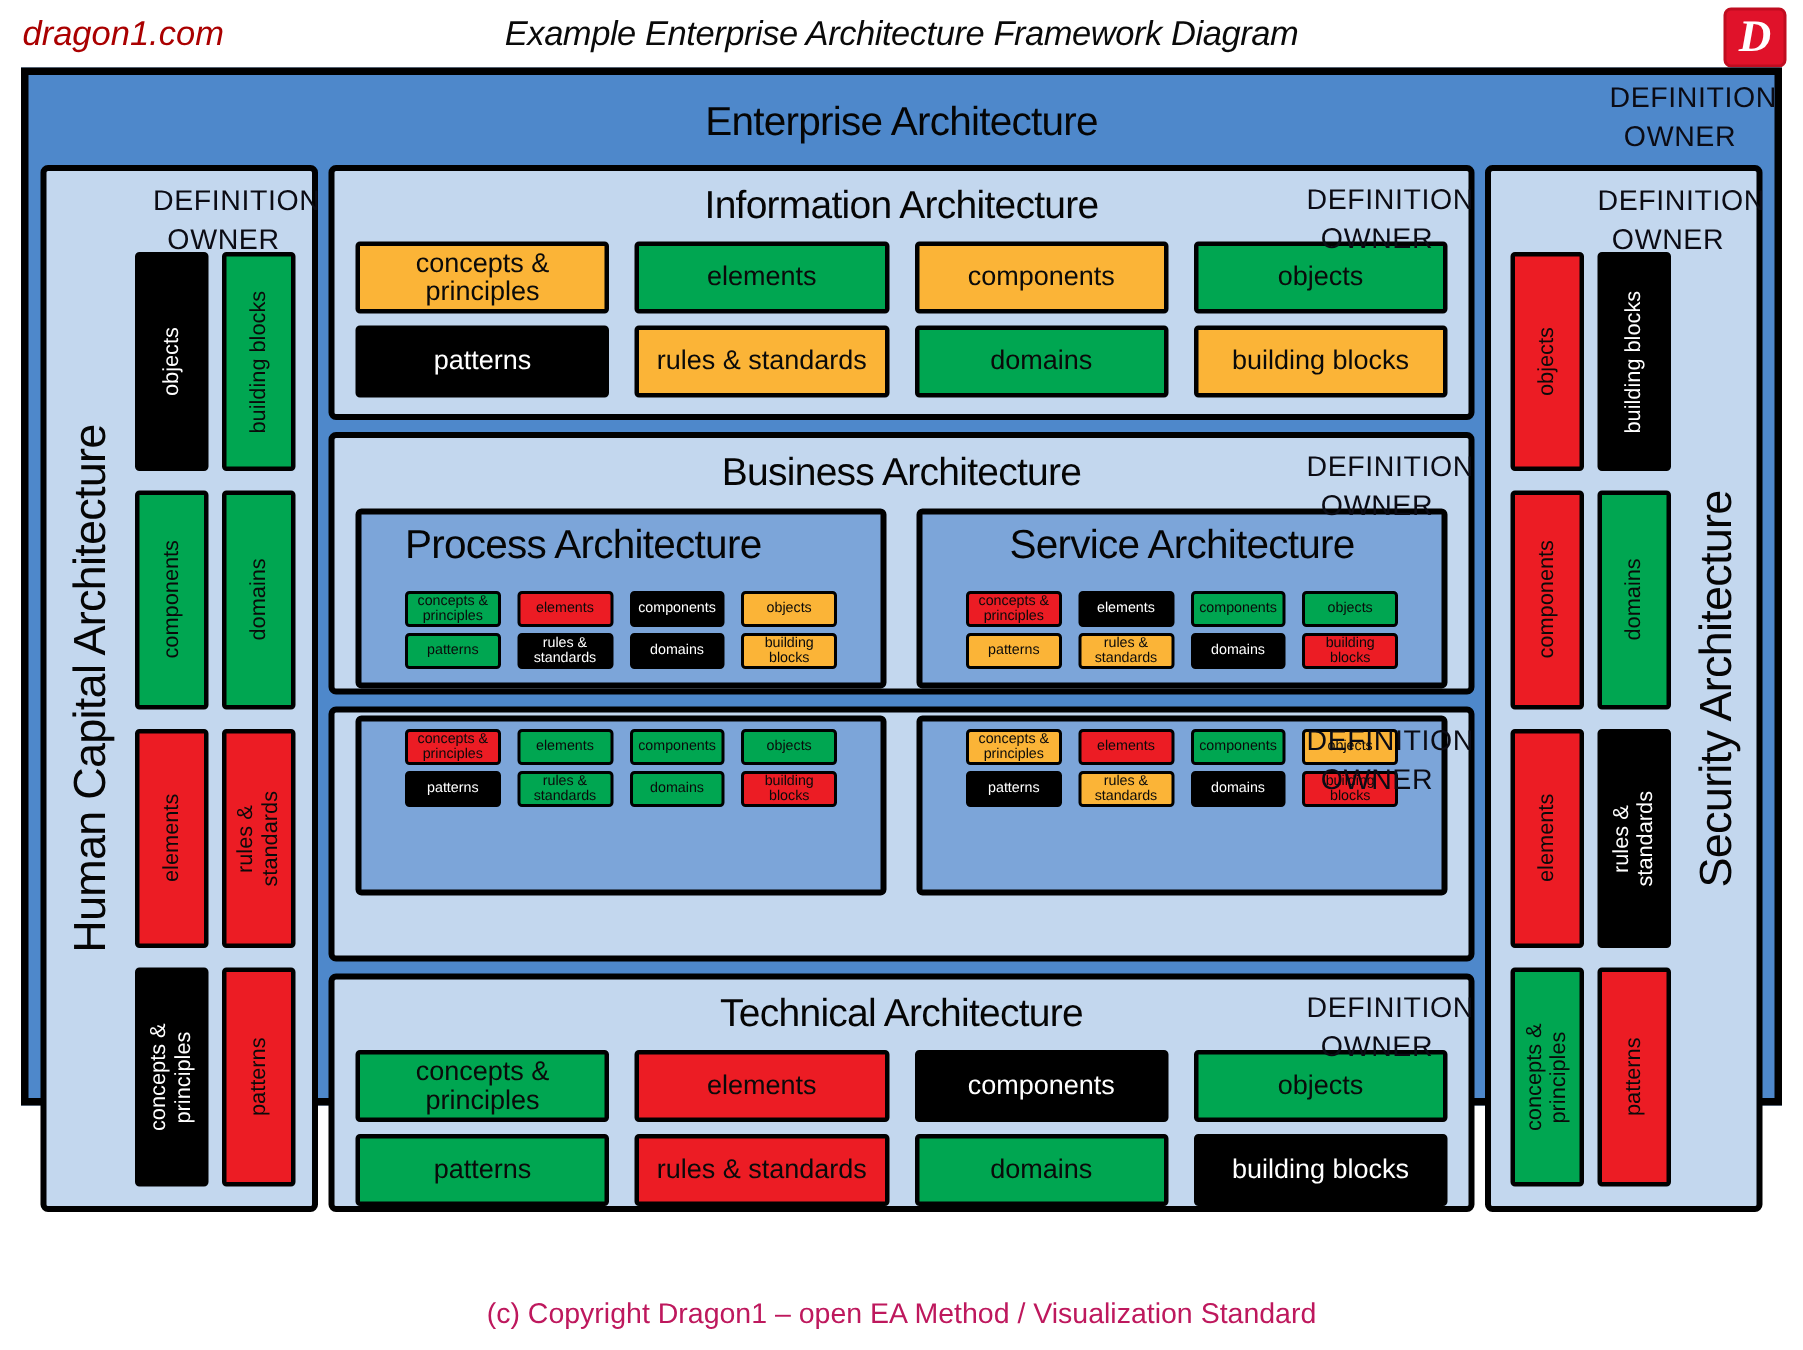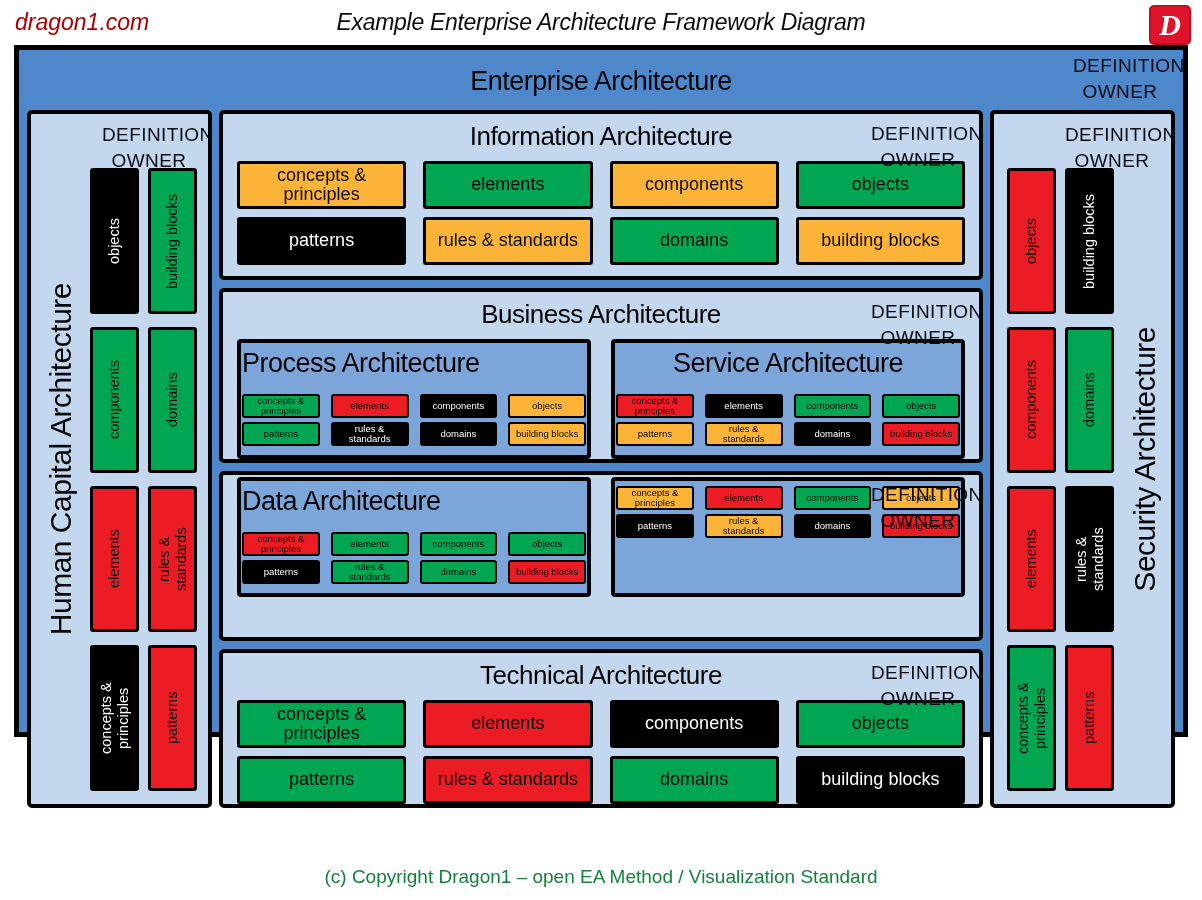--- a/index.html
+++ b/index.html
@@ -48,28 +48,28 @@
   .sec-governance { flex:0 0 170px; }
   .sec-business { flex:0 0 172px; }
   .sec-information { flex:0 0 170px; }
   .sec-technical { flex:1; }
 
   .block { border:3px solid #000; border-radius:3px; display:flex; align-items:center; justify-content:center; text-align:center; }
   .grid-big { display:grid; grid-template-columns:repeat(4,1fr); gap:8px 17px; }
   .grid-big .block { height:48px; font-size:18px; line-height:1.08; padding:0 8px; }
 
   .subrow { display:flex; gap:20px; margin-top:2px; }
-  .subpanel { flex:1; height:120px; background:var(--subPanelBlue,#7CA5D9); border:4px solid #000; border-radius:4px; padding:5px 1px 9px; display:flex; flex-direction:column; justify-content:space-between; }
+  .subpanel { flex:1; height:120px; background:var(--subPanelBlue,#7CA5D9); border:4px solid #000; border-radius:4px; padding:5px 29px 9px; display:flex; flex-direction:column; justify-content:space-between; }
   .subtitle { font-size:27px; font-weight:normal; color:#050505; letter-spacing:-0.5px; }
   .subtitle.right { text-align:center; }
   .grid-small { display:grid; grid-template-columns:repeat(4,1fr); gap:4px 11px; }
   .grid-small .block { height:24px; border-width:2px; font-size:9.5px; line-height:1.05; padding:0 2px; }
 
   
-  .footer { position:absolute; left:0; right:0; bottom:0; height:47px; display:flex; align-items:center; justify-content:center; font-size:19px; color:#15803d; }
+  .footer { position:absolute; left:0; right:0; bottom:0; height:47px; display:flex; align-items:center; justify-content:center; font-size:19px; color:#be185d; }
 </style>
 </head>
 <body>
 
 <div class="page">
 
   <div class="top-header">
     <a class="brand">dragon1.com</a>
     <h1 class="doc-title">Example Enterprise Architecture Framework Diagram</h1>
     <div class="logo">
@@ -150,21 +150,20 @@
                   <div class="block" style="background: rgb(236, 28, 36); color: rgb(10, 10, 10);">building blocks</div>
                 </div>
             </div>
           </div>
         </section>
 
         <section class="panel section sec-information">
           <div class="defowner">DEFINITION OWNER</div>
           <div class="subrow">
             <div class="subpanel">
-              <h3 class="subtitle">Data Architecture</h3>
               <div class="grid-small">
                   <div class="block" style="background: rgb(236, 28, 36); color: rgb(10, 10, 10);">concepts &amp; principles</div>
                   <div class="block" style="background: rgb(0, 166, 81); color: rgb(10, 10, 10);">elements</div>
                   <div class="block" style="background: rgb(0, 166, 81); color: rgb(10, 10, 10);">components</div>
                   <div class="block" style="background: rgb(0, 166, 81); color: rgb(10, 10, 10);">objects</div>
                   <div class="block" style="background: rgb(0, 0, 0); color: rgb(255, 255, 255);">patterns</div>
                   <div class="block" style="background: rgb(0, 166, 81); color: rgb(10, 10, 10);">rules &amp; standards</div>
                   <div class="block" style="background: rgb(0, 166, 81); color: rgb(10, 10, 10);">domains</div>
                   <div class="block" style="background: rgb(236, 28, 36); color: rgb(10, 10, 10);">building blocks</div>
                 </div>

